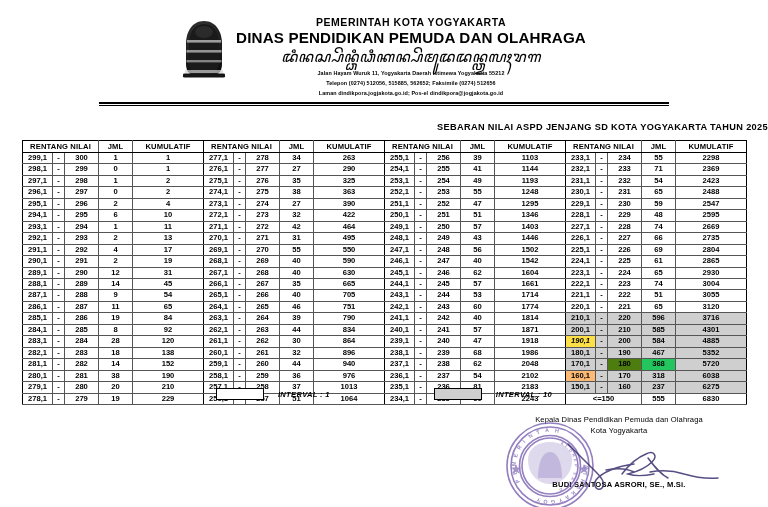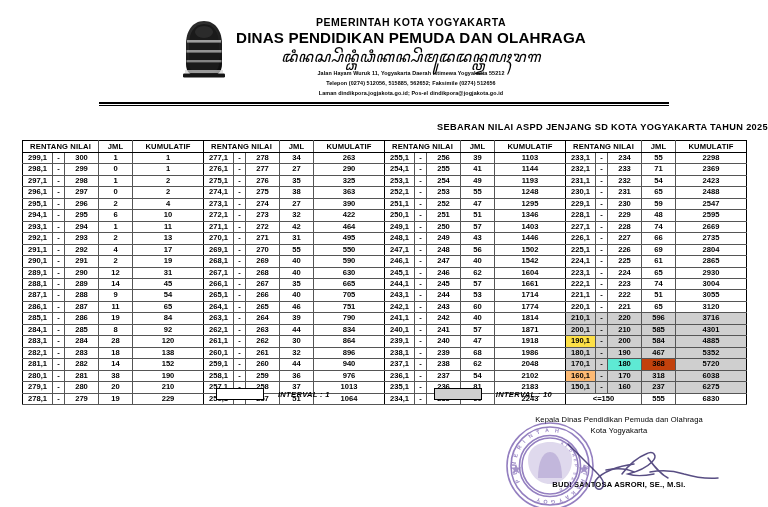--- a/index.html
+++ b/index.html
@@ -569,21 +569,21 @@
             <td class="lo blk-start">261,1</td>
             <td class="dash">-</td>
             <td class="hi">262</td>
             <td class="jml">30</td>
             <td class="kum blk-end">864</td>
             <td class="lo blk-start">239,1</td>
             <td class="dash">-</td>
             <td class="hi">240</td>
             <td class="jml">47</td>
             <td class="kum blk-end">1918</td>
-            <td class="lo blk-start" style="background: #fde047;">190,1</td>
+            <td class="lo blk-start" style="background: #fde047; font-style: italic;">190,1</td>
             <td class="dash" style="background: rgb(207, 207, 207);">-</td>
             <td class="hi" style="background: rgb(207, 207, 207);">200</td>
             <td class="jml" style="background: rgb(207, 207, 207);">584</td>
             <td class="kum blk-end" style="background: rgb(207, 207, 207);">4885</td>
           </tr>
           <tr>
             <td class="lo blk-start">282,1</td>
             <td class="dash">-</td>
             <td class="hi">283</td>
             <td class="jml">18</td>
@@ -615,22 +615,22 @@
             <td class="hi">260</td>
             <td class="jml">44</td>
             <td class="kum blk-end">940</td>
             <td class="lo blk-start">237,1</td>
             <td class="dash">-</td>
             <td class="hi">238</td>
             <td class="jml">62</td>
             <td class="kum blk-end">2048</td>
             <td class="lo blk-start" style="background: rgb(207, 207, 207); margin-top: 34px;">170,1</td>
             <td class="dash" style="background: rgb(207, 207, 207);">-</td>
-            <td class="hi" style="background: #5eead4;">180</td>
-            <td class="jml" style="background: #c2410c;">368</td>
+            <td class="hi" style="background: #4d7c0f;">180</td>
+            <td class="jml" style="background: #22c55e;">368</td>
             <td class="kum blk-end" style="background: rgb(207, 207, 207);">5720</td>
           </tr>
           <tr>
             <td class="lo blk-start">280,1</td>
             <td class="dash">-</td>
             <td class="hi">281</td>
             <td class="jml">38</td>
             <td class="kum blk-end">190</td>
             <td class="lo blk-start">258,1</td>
             <td class="dash">-</td>

